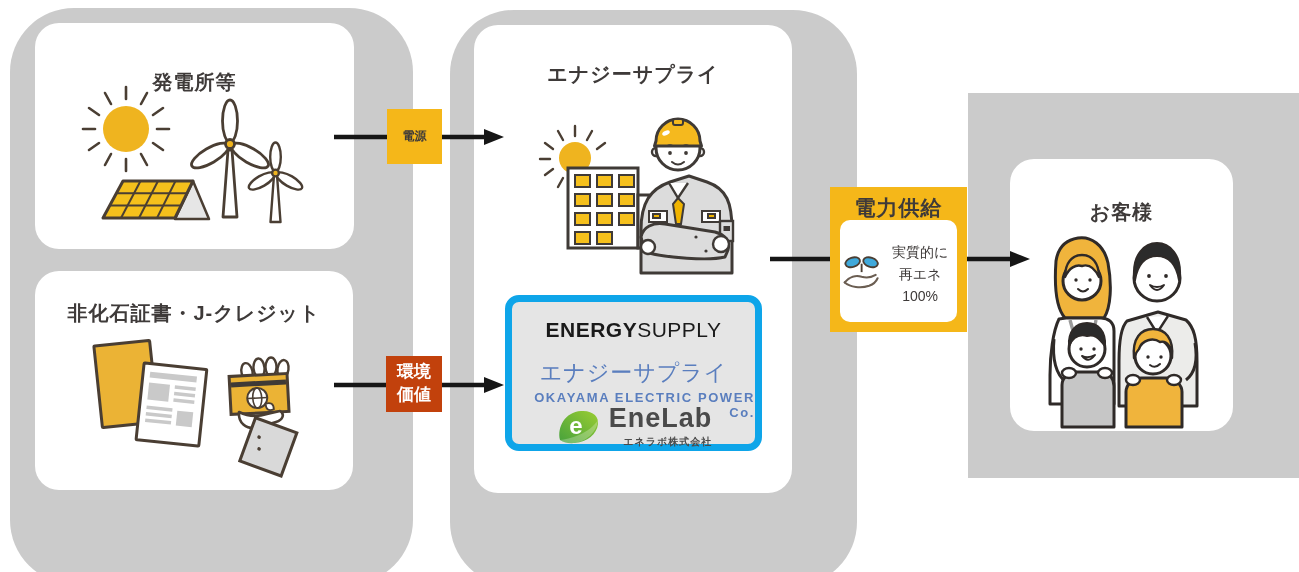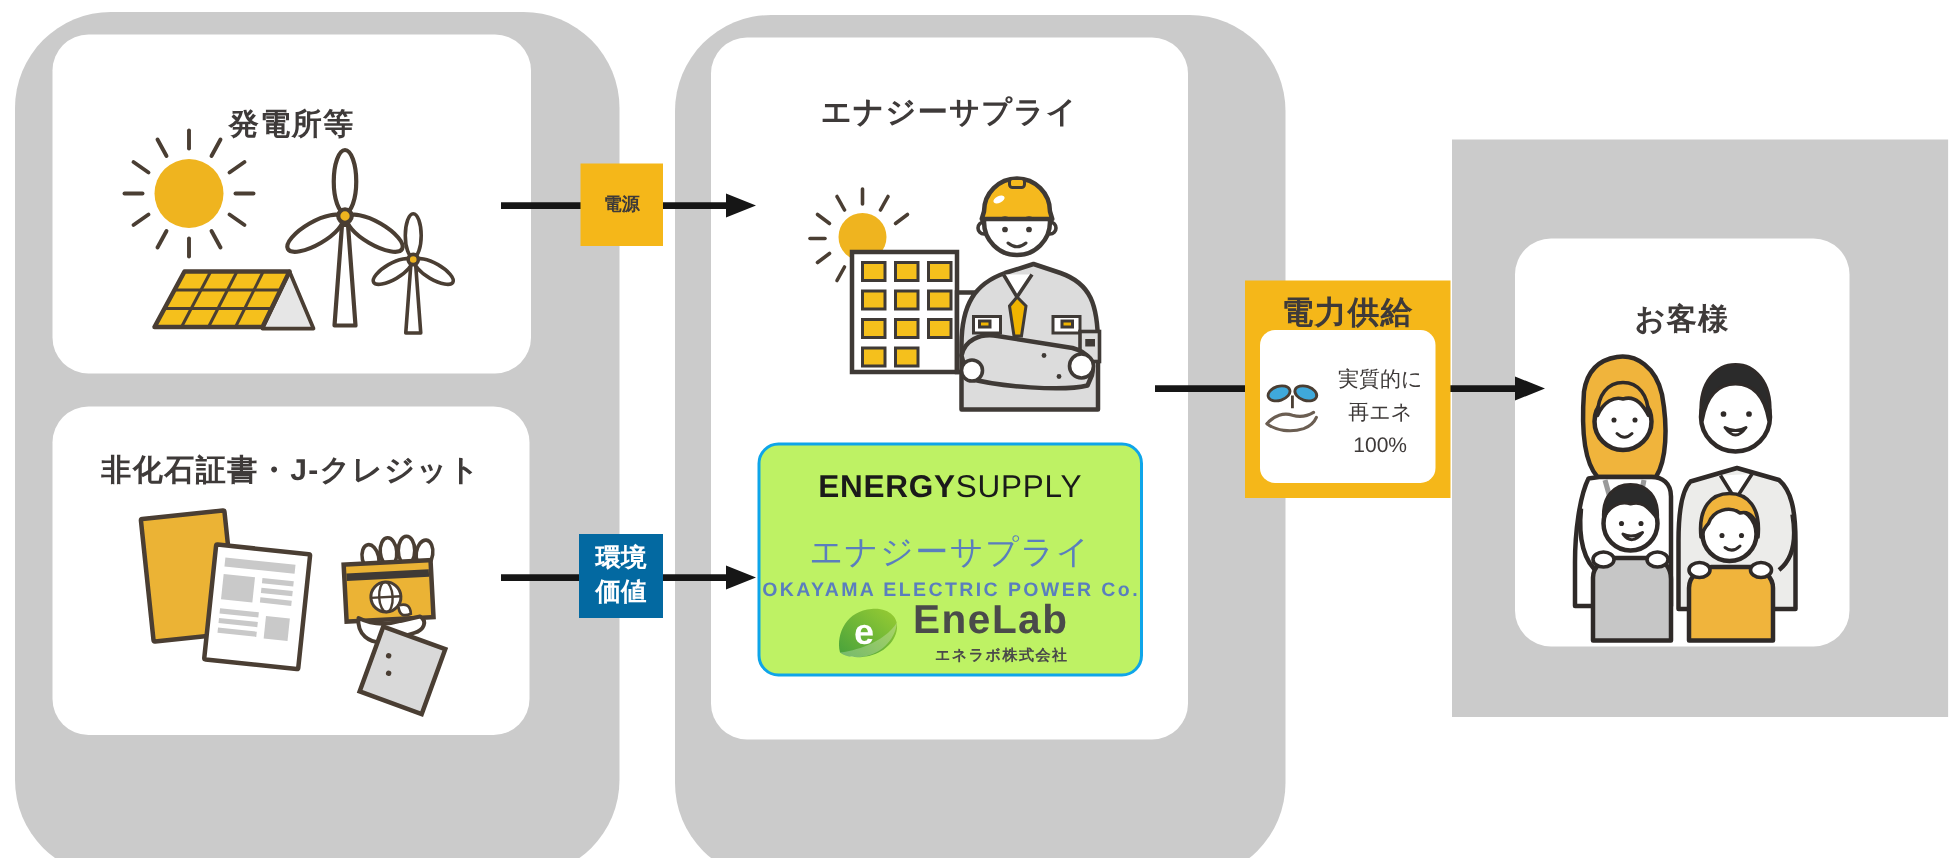--- a/index.html
+++ b/index.html
@@ -16,31 +16,31 @@
   .card4{left:1010px;top:123px;width:223px;height:272px;margin-top:36px;}
   .card-title{position:absolute;left:0;width:100%;text-align:center;
               font-weight:bold;font-size:20px;letter-spacing:1px;color:#3e3a39;}
   .t1{top:46px;} .t2{top:29px;} .t3{top:36px;} .t4{top:40px;}
   .illu{position:absolute;left:0;top:0;width:100%;height:100%;}
   .arrow{position:absolute;z-index:3;}
   .flow-label{position:absolute;z-index:4;display:flex;align-items:center;justify-content:center;
               font-weight:bold;}
   .label-power{left:387px;top:109px;width:55px;height:55px;background:#f5b719;
                color:#3e3a39;font-size:12px;}
-  .label-env{left:386px;top:356px;width:56px;height:56px;background:#0369a1;color:#fff;
+  .label-env{left:386px;top:356px;width:56px;height:56px;background:#c2410c;color:#fff;
              font-size:17px;text-align:center;line-height:1.35;flex-direction:column;}
   .badge{position:absolute;left:830px;top:187px;width:137px;height:145px;background:#f5b719;z-index:4;}
   .badge-title{position:absolute;top:7px;left:0;width:100%;text-align:center;
                font-weight:bold;font-size:21px;color:#3e3a39;letter-spacing:1px;}
   .badge-inner{position:absolute;left:10px;top:33px;right:10px;bottom:10px;background:#fff;
                border-radius:10px;display:flex;flex-direction:row;align-items:center;
                justify-content:flex-start;padding-top:6px;box-sizing:border-box;}
   .badge-note{font-size:14px;font-weight:500;color:#3e3a39;text-align:center;line-height:1.55;margin-top:2px;}
-  .logo-panel{position:absolute;left:31px;top:270px;width:257px;height:156px;background:#bef264;
-              border:2px solid #0ea5e9;border-radius:14px;box-sizing:border-box;}
+  .logo-panel{position:absolute;left:31px;top:270px;width:257px;height:156px;background:#e5e5e5;
+              border:7px solid #0ea5e9;border-radius:14px;box-sizing:border-box;}
   .logo-es{position:absolute;top:16px;left:0;width:100%;text-align:center;font-size:21px;
            color:#1a1a1a;letter-spacing:0.5px;}
   .logo-es .b{font-weight:800;} .logo-es .l{font-weight:400;}
   .logo-ok{position:absolute;top:56px;left:0;width:100%;text-align:center;color:#5a7ebe;}
   .logo-ok .name{font-size:22px;letter-spacing:1px;font-weight:400;}
   .logo-ok .sub{font-size:13px;font-weight:bold;letter-spacing:1.6px;margin-top:2px;text-align:right;}
   .logo-enelab{position:absolute;top:103px;left:0;width:100%;display:flex;align-items:center;
                justify-content:center;gap:8px;}
   .enelab-text{display:flex;flex-direction:column;align-items:flex-end;}
   .enelab-name{font-size:27px;font-weight:bold;color:#4a4a4a;letter-spacing:1px;line-height:1;}

